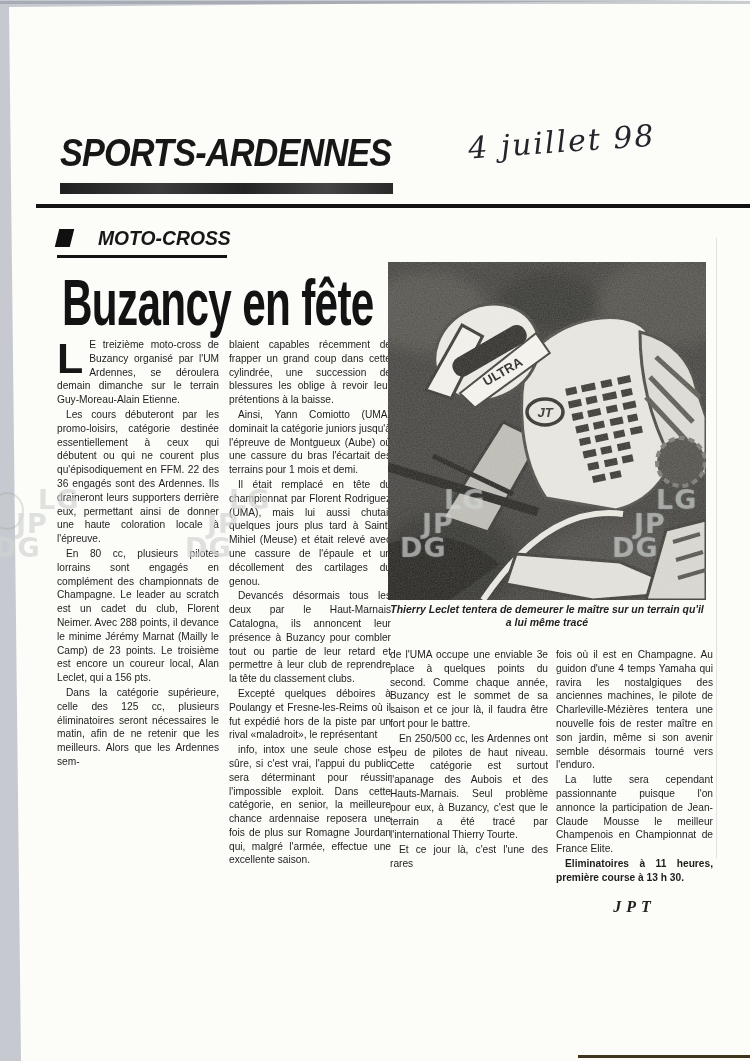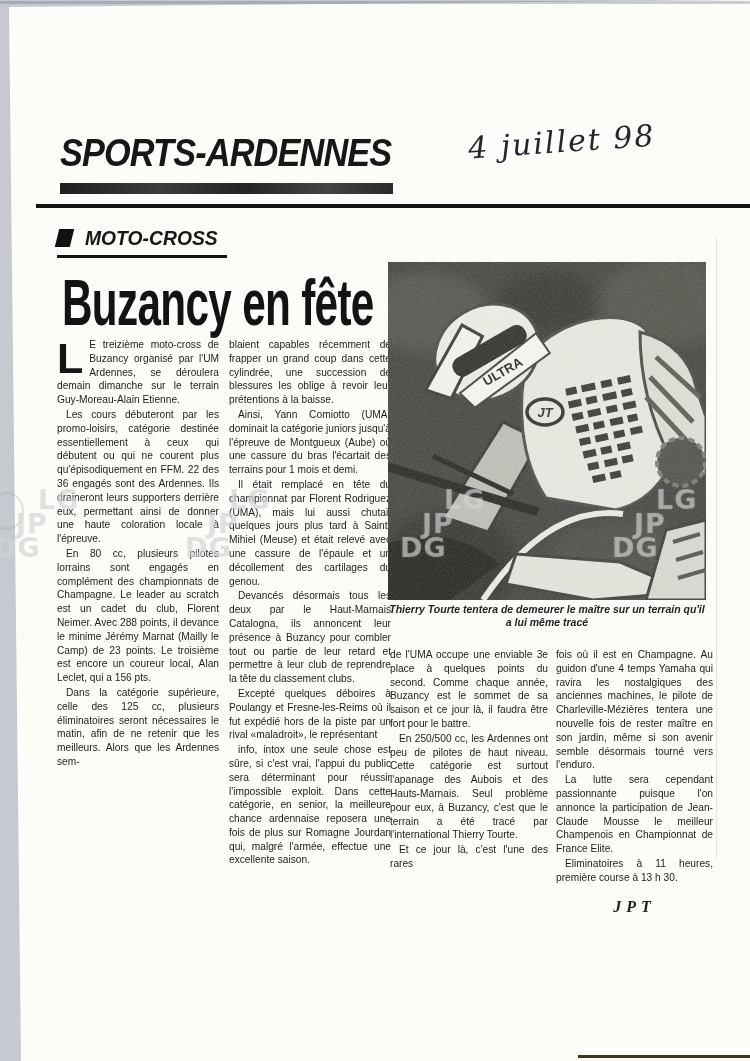--- a/index.html
+++ b/index.html
@@ -25,35 +25,35 @@
   #masthead-title .squeeze{display:inline-block;transform:scaleX(.88);transform-origin:left;}
   #masthead-bar{left:60px;top:183px;width:333px;height:11px;
     background:linear-gradient(90deg,#1f1f1f 0%,#3c3c3c 30%,#242424 55%,#454545 80%,#2a2a2a 100%);}
   #handwritten-date{
     left:468px;top:124px;font-family:"DejaVu Serif",serif;
     font-style:italic;font-size:30px;color:#23242c;transform:rotate(-4deg);
     letter-spacing:2px;white-space:nowrap;
   }
   #section-rule{left:36px;top:204px;width:714px;height:4px;background:#131313;}
   
-  #rubric{left:57px;top:226px;display:flex;align-items:center;gap:13px;}
+  #rubric{left:57px;top:226px;display:flex;align-items:center;gap:26px;}
   #rubric-square{width:15px;height:18px;background:#101010;transform:skewX(-14deg);}
   #rubric-label{font-size:21px;font-weight:bold;font-style:italic;color:#171717;letter-spacing:0px;white-space:nowrap;}
   #rubric-label .squeeze{display:inline-block;transform:scaleX(.92);transform-origin:left;}
   #rubric-underline{left:57px;top:255px;width:170px;height:2.5px;background:#131313;}
   
   #headline{left:62px;top:266px;font-size:64px;font-weight:bold;color:#131313;
     letter-spacing:-1px;white-space:nowrap;}
   #headline .squeeze{display:inline-block;transform:scaleX(.66);transform-origin:left;}
   
   .col{position:absolute;width:162px;color:#1d1d1d;
     font-size:10.2px;line-height:13.8px;text-align:justify;}
   .col p{margin:0 0 1px 0;text-indent:9px;}
   .col p.first{text-indent:0;}
-  .col p.bold{font-weight:normal;}
+  .col p.bold{font-weight:bold;}
   #col1{left:57px;top:338px;}
   #col2{left:229px;top:338px;}
   #col3{left:390px;top:648px;width:158px;}
   #col4{left:556px;top:648px;width:157px;}
   .dropcap{
     float:left;font-size:43px;line-height:36px;font-weight:bold;color:#161616;
     margin:2px 6px 0 0;
   }
   #signature{margin-top:15px;text-align:center;font-family:"Liberation Serif",serif;
     font-weight:bold;font-style:italic;font-size:16px;letter-spacing:5px;color:#222;}
@@ -185,21 +185,21 @@
       </g>
 
       <path d="M95,338 Q160,242 235,252" stroke="#e6e5de" stroke-width="6" fill="none"></path>
       <path d="M128,292 L232,300 L302,330 L205,338 L118,322 Z" fill="#dfded7" stroke="#3a3934" stroke-width="3"></path>
       <path d="M0,282 Q62,260 112,302 L62,338 L0,338 Z" fill="#21201d"></path>
       <path d="M278,268 L318,258 L318,338 L258,338 Z" fill="#d4d3cc" stroke="#3a3934" stroke-width="3"></path>
       <path d="M285,280 L312,272 M288,298 L315,290 M290,316 L318,308" stroke="#514f49" stroke-width="4" fill="none"></path>
       <rect width="318" height="338" filter="url(#grain)" opacity="0.28"></rect>
     </svg>
   </div>
-  <div class="abs" id="photo-caption">Thierry Tourte tentera de demeurer le maître sur un terrain qu'il a lui même tracé</div>
+  <div class="abs" id="photo-caption">Thierry Leclet tentera de demeurer le maître sur un terrain qu'il a lui même tracé</div>
 
   <div class="col" id="col3">
     <p class="first">de l'UMA occupe une enviable 3e place à quelques points du second. Comme chaque année, Buzancy est le sommet de sa saison et ce jour là, il faudra être fort pour le battre.</p>
     <p>En 250/500 cc, les Ardennes ont peu de pilotes de haut niveau. Cette catégorie est surtout l'apanage des Aubois et des Hauts-Marnais. Seul problème pour eux, à Buzancy, c'est que le terrain a été tracé par l'international Thierry Tourte.</p>
     <p>Et ce jour là, c'est l'une des rares</p>
   </div>
 
   <div class="col" id="col4">
     <p class="first">fois où il est en Champagne. Au guidon d'une 4 temps Yamaha qui ravira les nostalgiques des anciennes machines, le pilote de Charleville-Mézières tentera une nouvelle fois de rester maître en son jardin, même si son avenir semble désormais tourné vers l'enduro.</p>
     <p>La lutte sera cependant passionnante puisque l'on annonce la participation de Jean-Claude Mousse le meilleur Champenois en Championnat de France Elite.</p>

